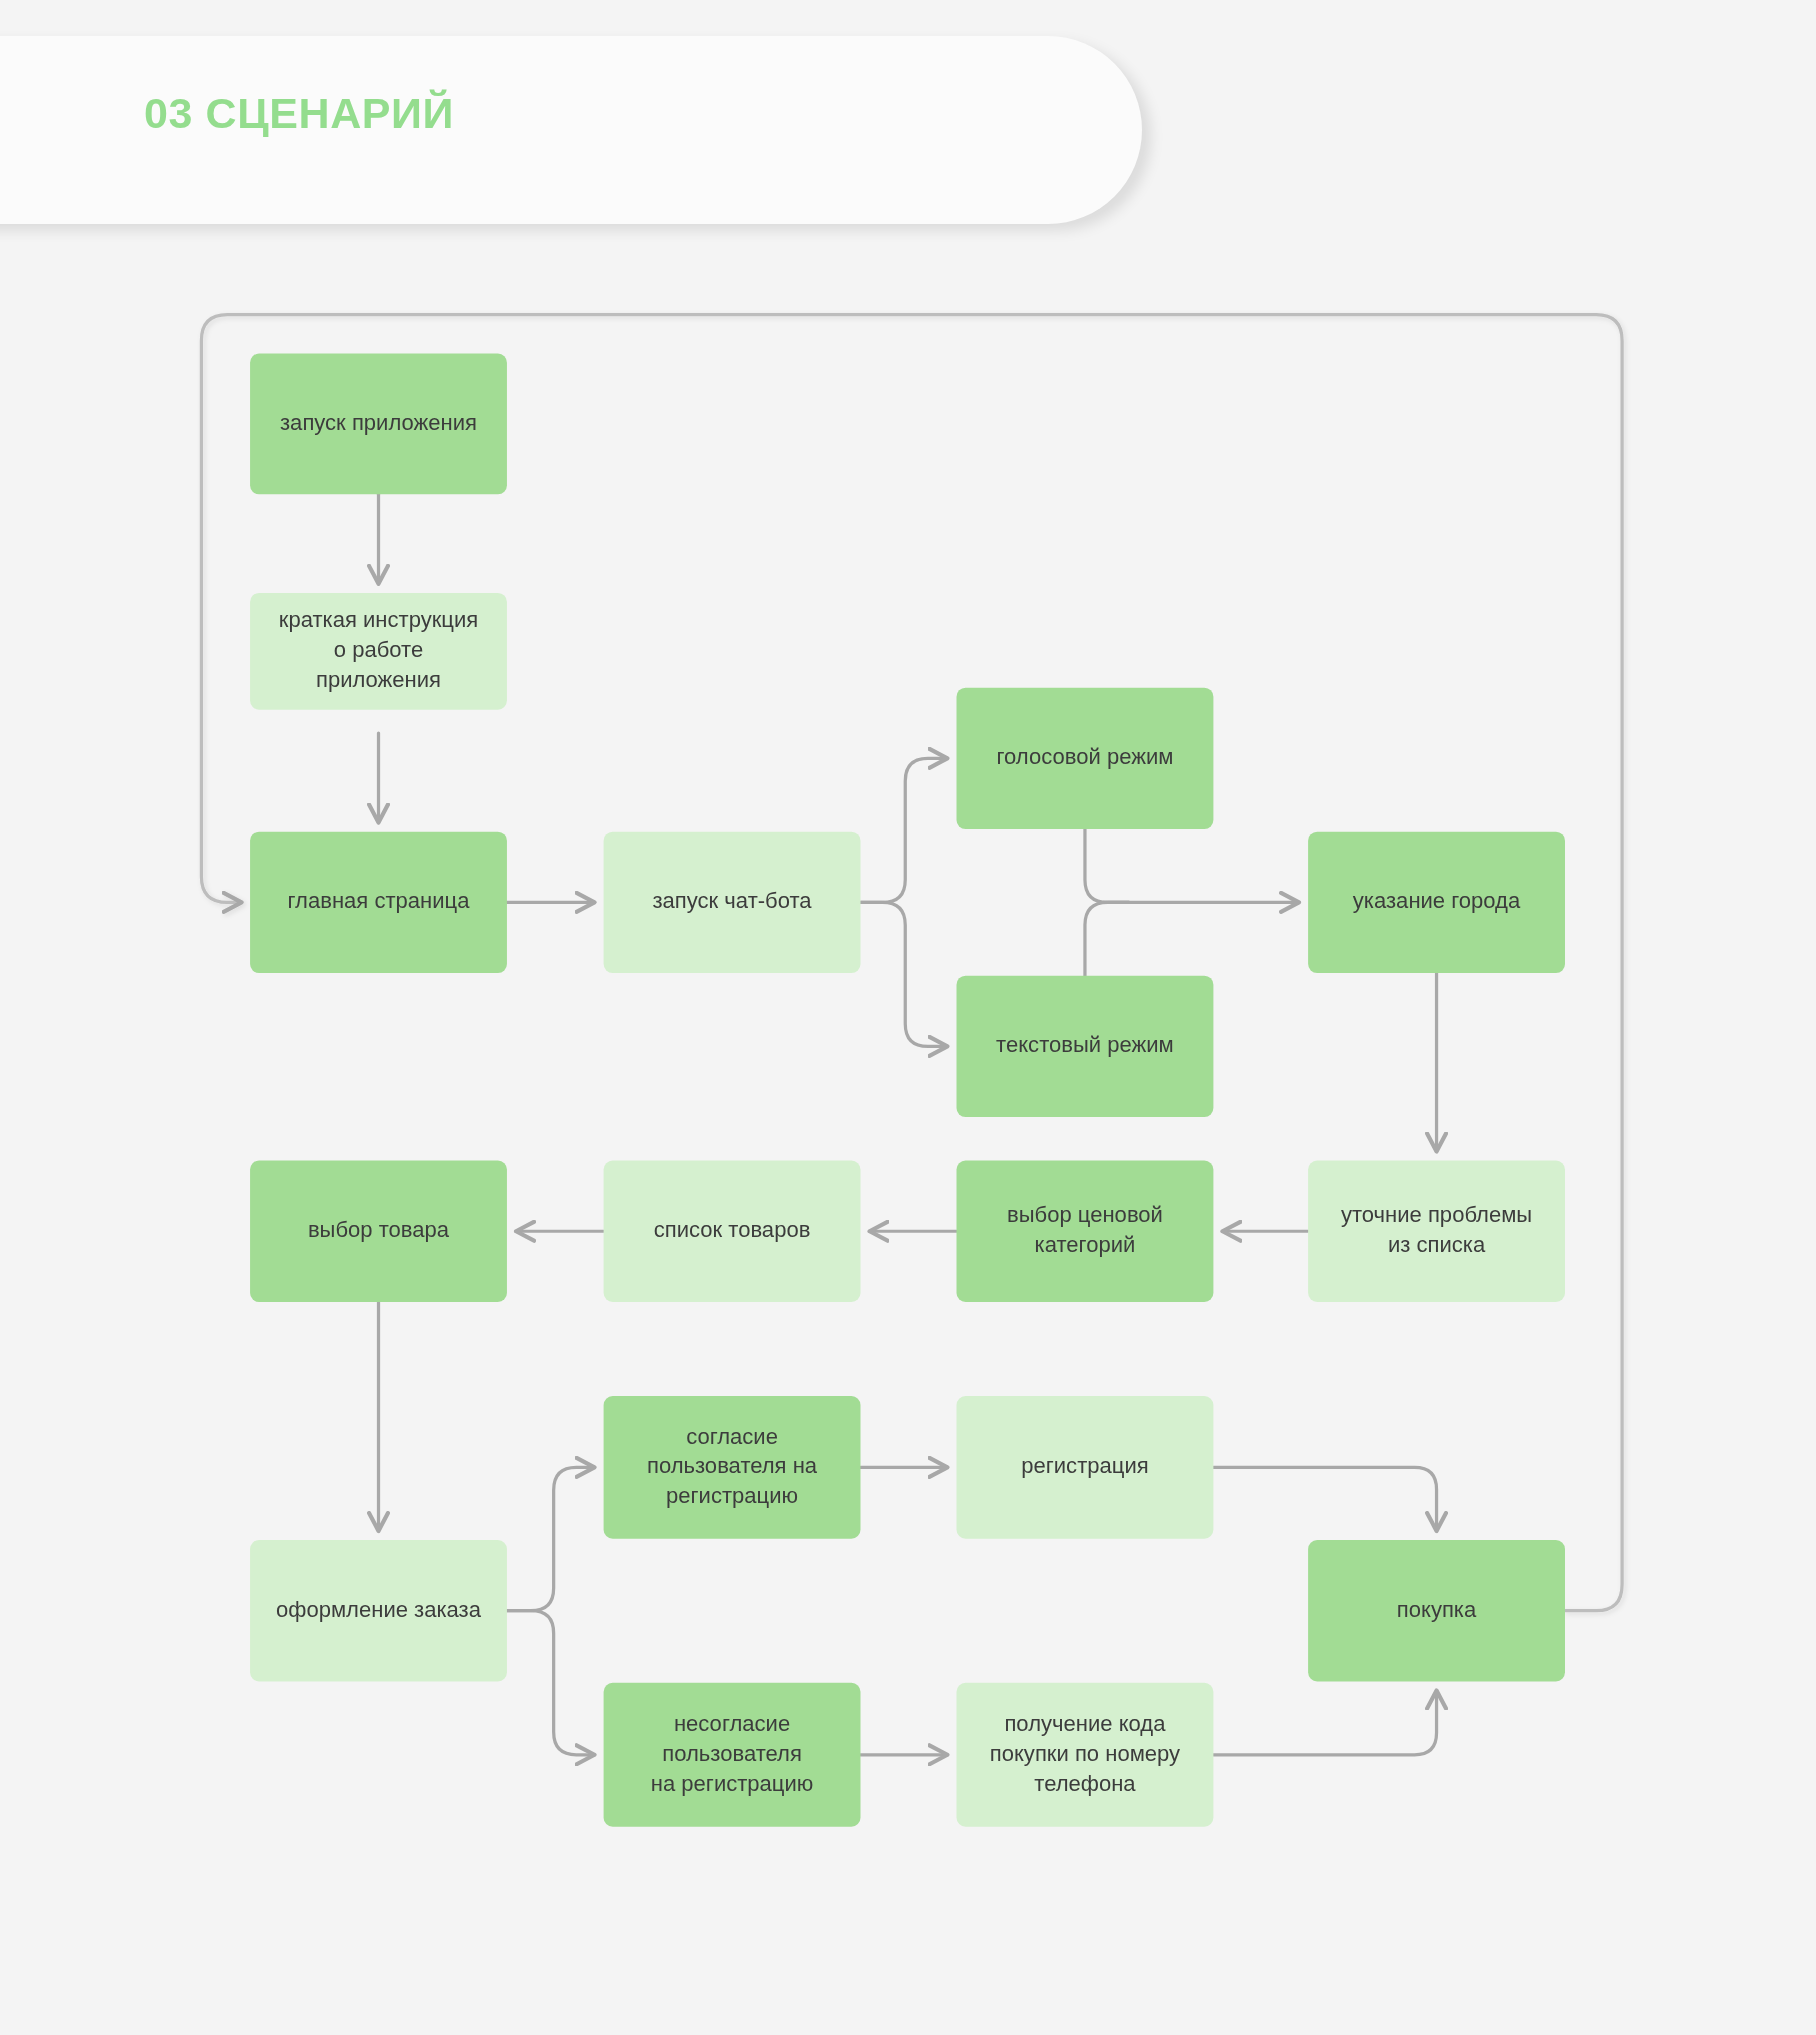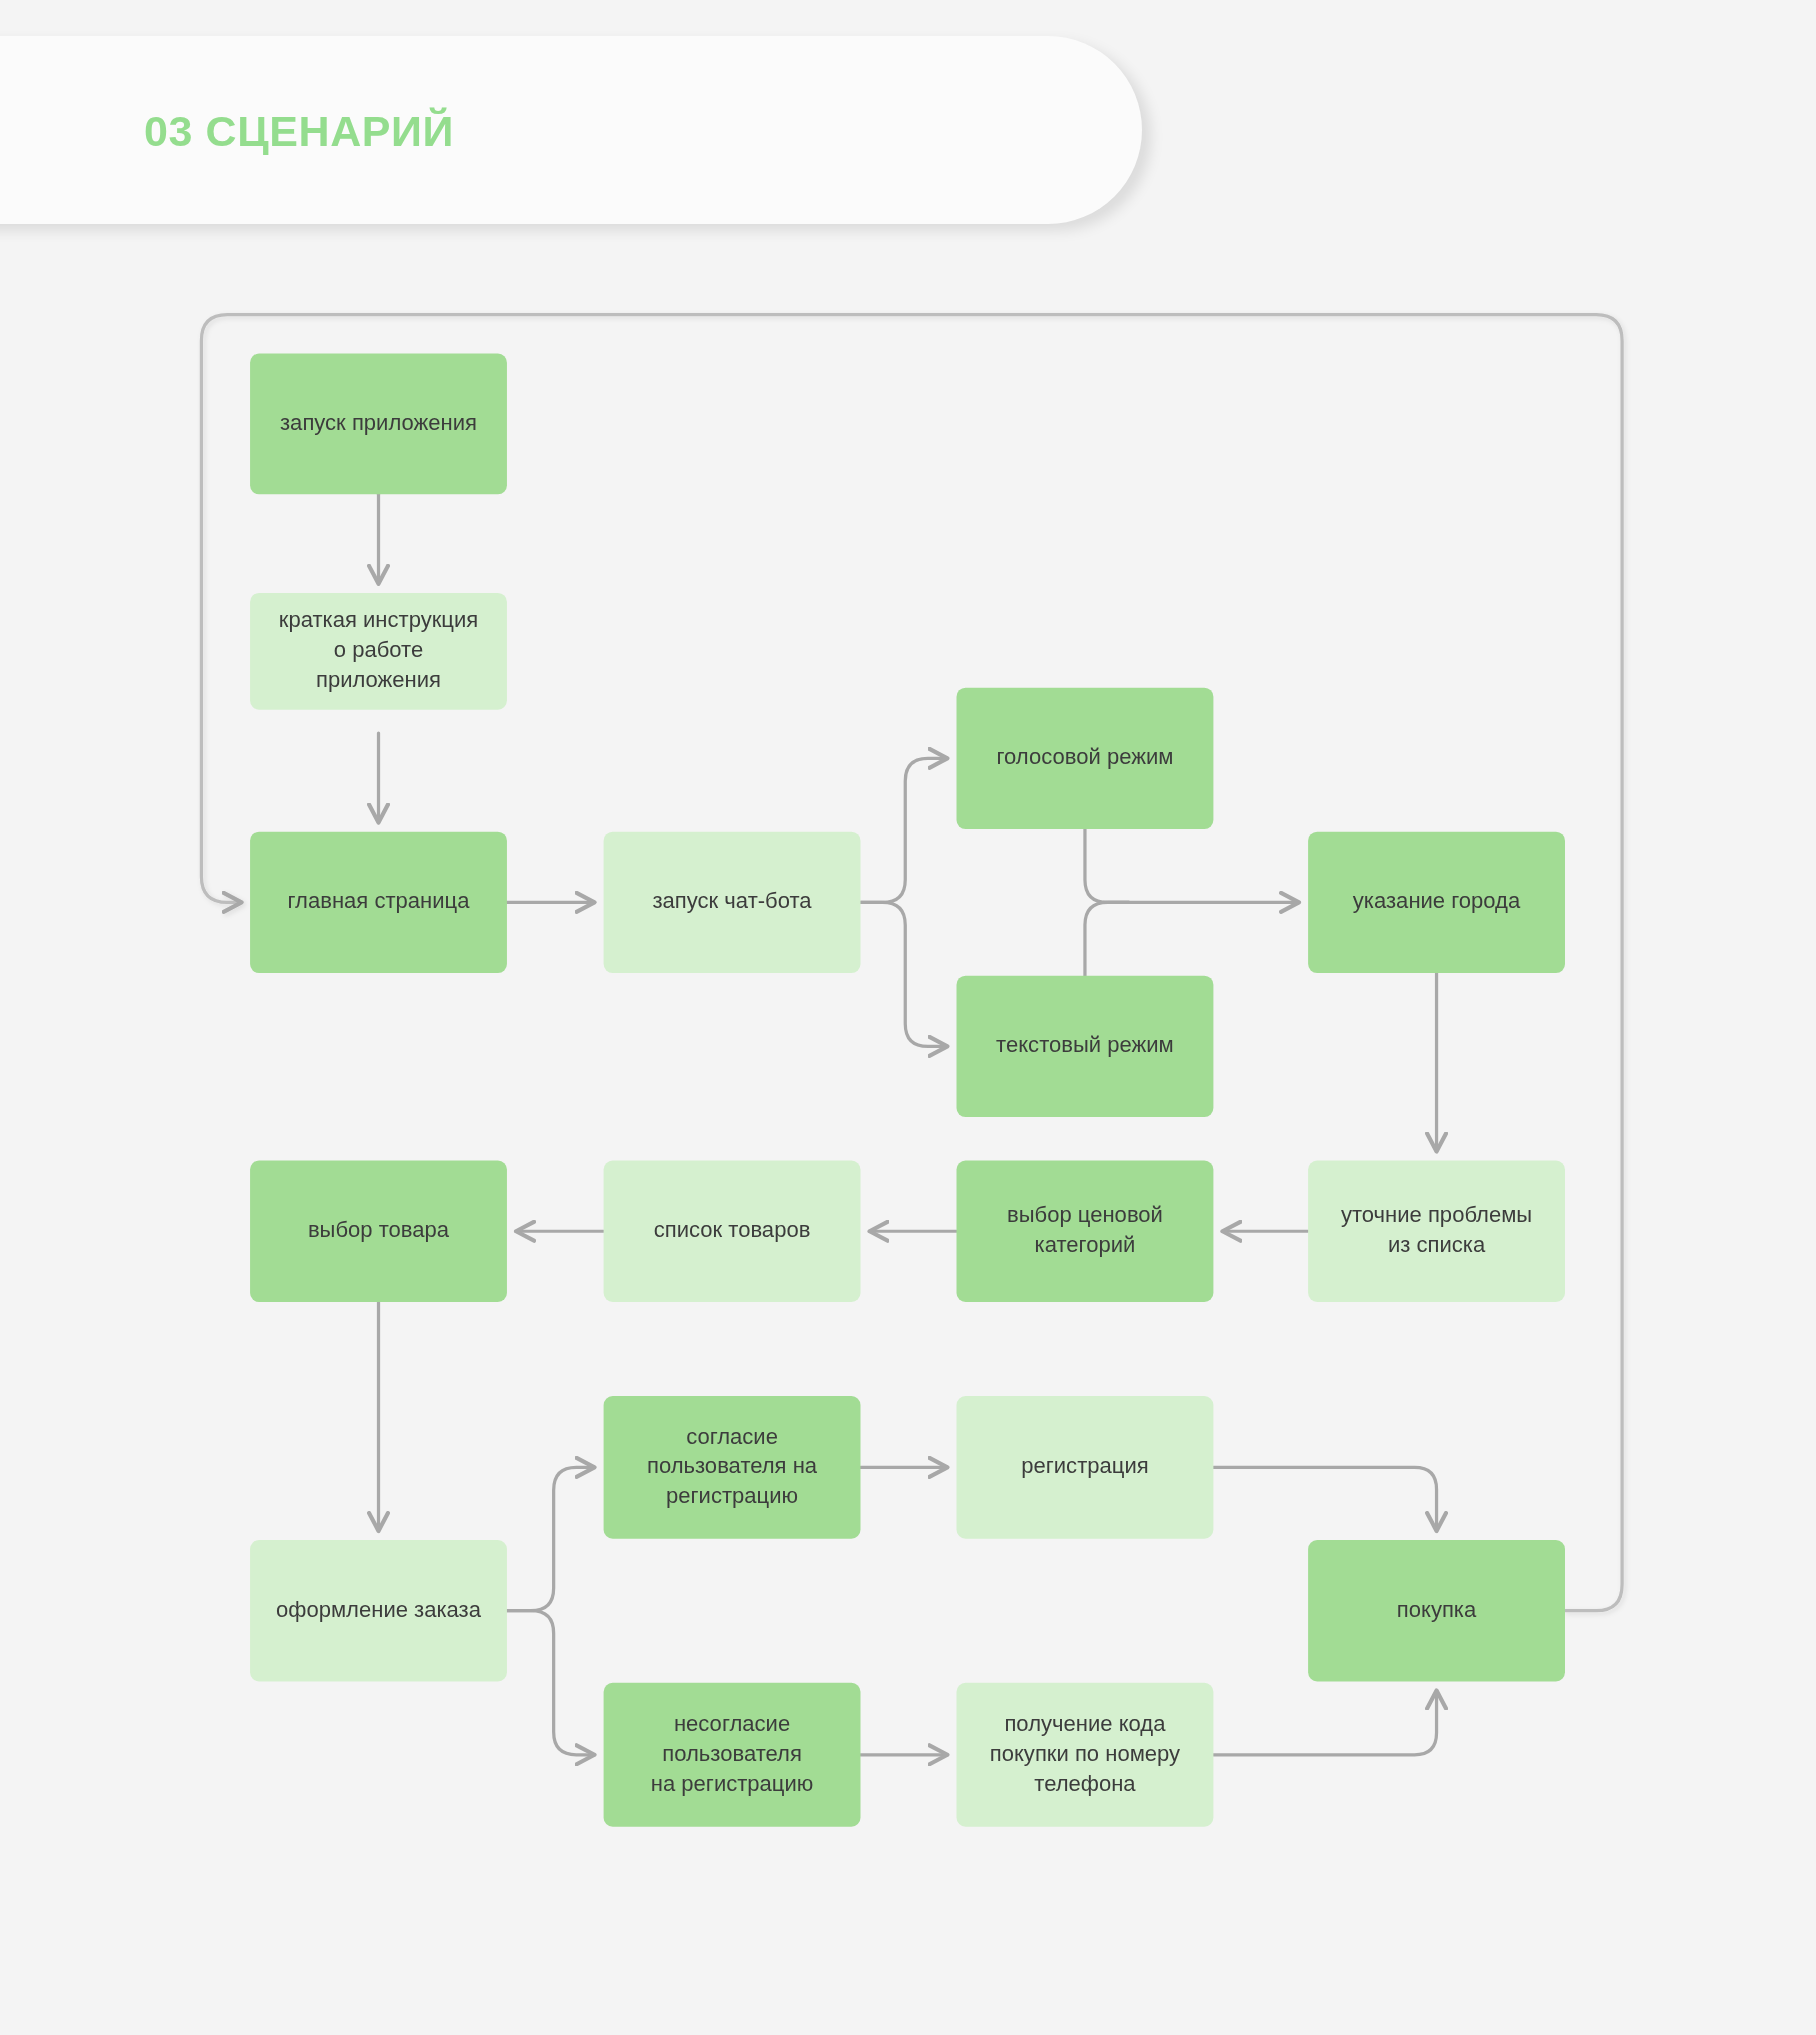--- a/index.html
+++ b/index.html
@@ -15,21 +15,21 @@
   
   .header-band{
     position:absolute;left:-26px;top:36px;
     width:1168px;height:188px;
     background:#fbfbfb;
     border-top-right-radius:97px;
     border-bottom-right-radius:97px;
     box-shadow:9px 6.5px 14.3px rgba(0,0,0,.10);
   }
   .header-title{
-    position:absolute;left:144px;top:107px;
+    position:absolute;left:144px;top:89px;
     font-size:43px;font-weight:bold;
     letter-spacing:0.6px;
     color:#94dd8e;
     white-space:nowrap;
   }
 
   
   #flow{position:absolute;left:0;top:0;width:1817px;height:2035px;}
 
   .node-rect{ rx:14; ry:14; }

